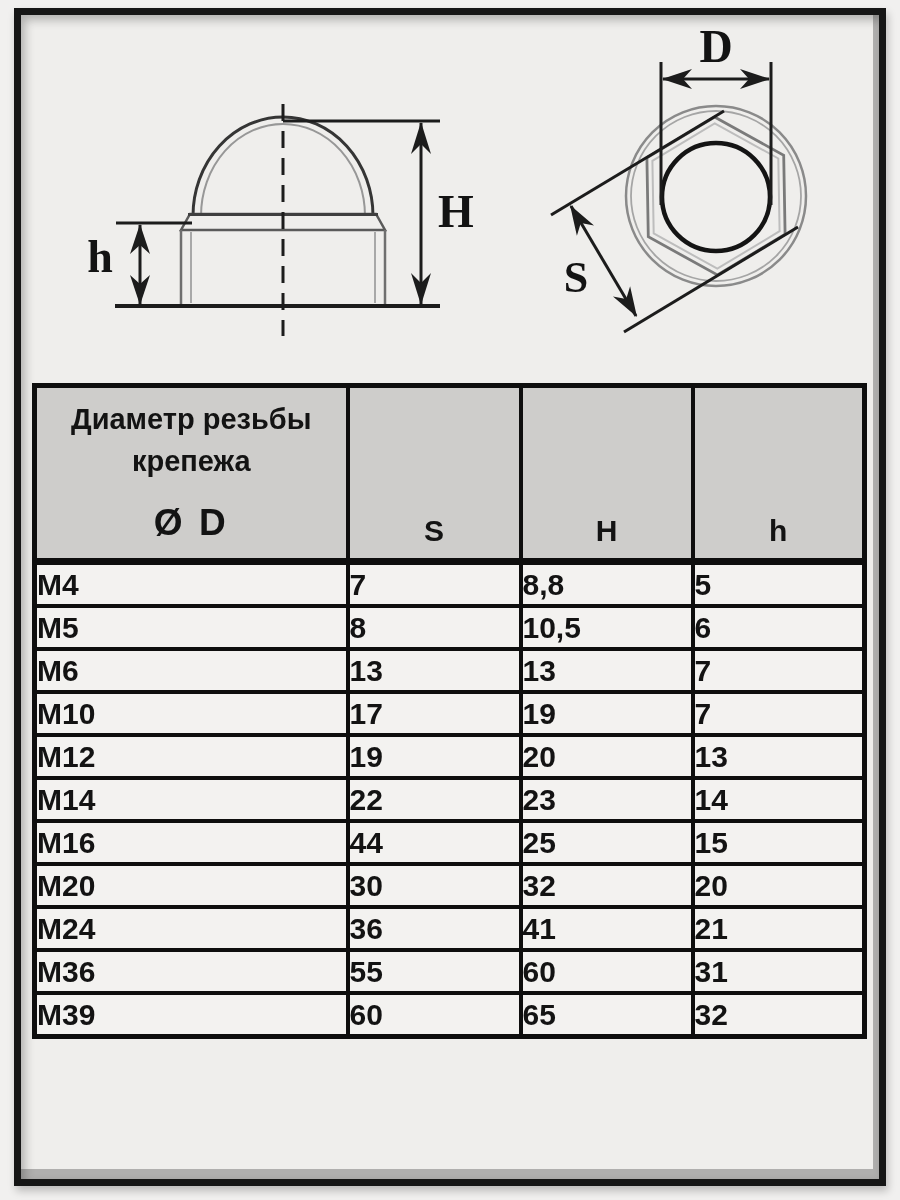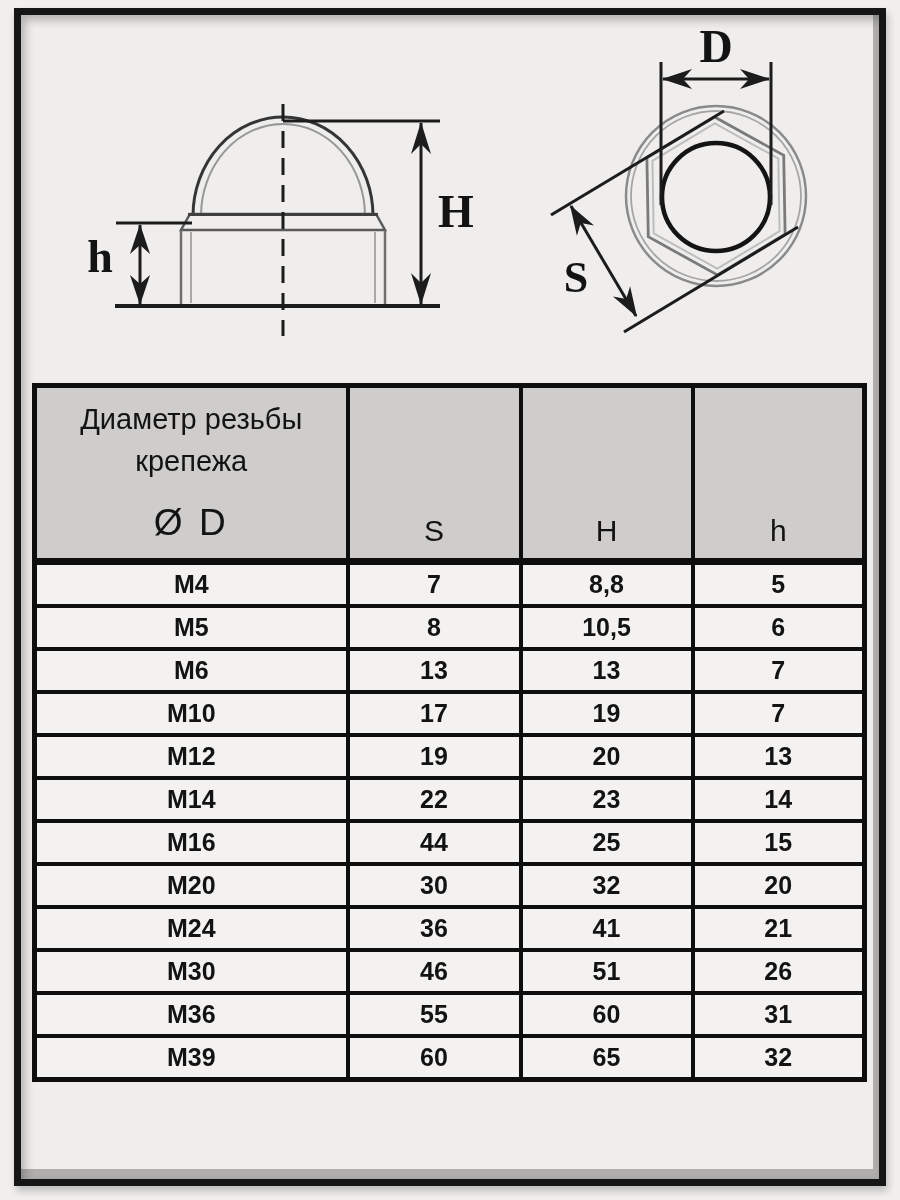--- a/index.html
+++ b/index.html
@@ -32,29 +32,29 @@
     z-index:2;
     color:#131313;
   }
   col.c1{width:313px;} col.c2{width:173px;} col.c3{width:172px;} col.c4{width:172px;}
   th{
     background:#cecdcb;
     border:4px solid #0e0e0e;
     border-bottom:7px solid #0e0e0e;
     height:170px;
     vertical-align:bottom;
-    font-weight:normal;
+    font-weight:bold;
     padding:0;
   }
   td{
     border:4px solid #0e0e0e;
     height:39px;
-    text-align:center;
+    text-align:left;
     font-weight:bold;
-    font-size:25px;
+    font-size:30px;
     line-height:1;
     padding:0;
   }
   .hdr1{
     display:flex;flex-direction:column;justify-content:space-between;
     height:164px;padding:4px 2px 8px 2px;box-sizing:border-box;
     font-size:29px;line-height:1.45;text-align:center;
   }
   .hdr1sym{letter-spacing:3px;font-size:37px;}
   .hdrB{
@@ -210,26 +210,20 @@
         <td>32</td>
         <td>20</td>
       </tr>
         <tr>
         <td>M24</td>
         <td>36</td>
         <td>41</td>
         <td>21</td>
       </tr>
         <tr>
-        <td>M30</td>
-        <td>46</td>
-        <td>51</td>
-        <td>26</td>
-      </tr>
-        <tr>
         <td>M36</td>
         <td>55</td>
         <td>60</td>
         <td>31</td>
       </tr>
         <tr>
         <td>M39</td>
         <td>60</td>
         <td>65</td>
         <td>32</td>

